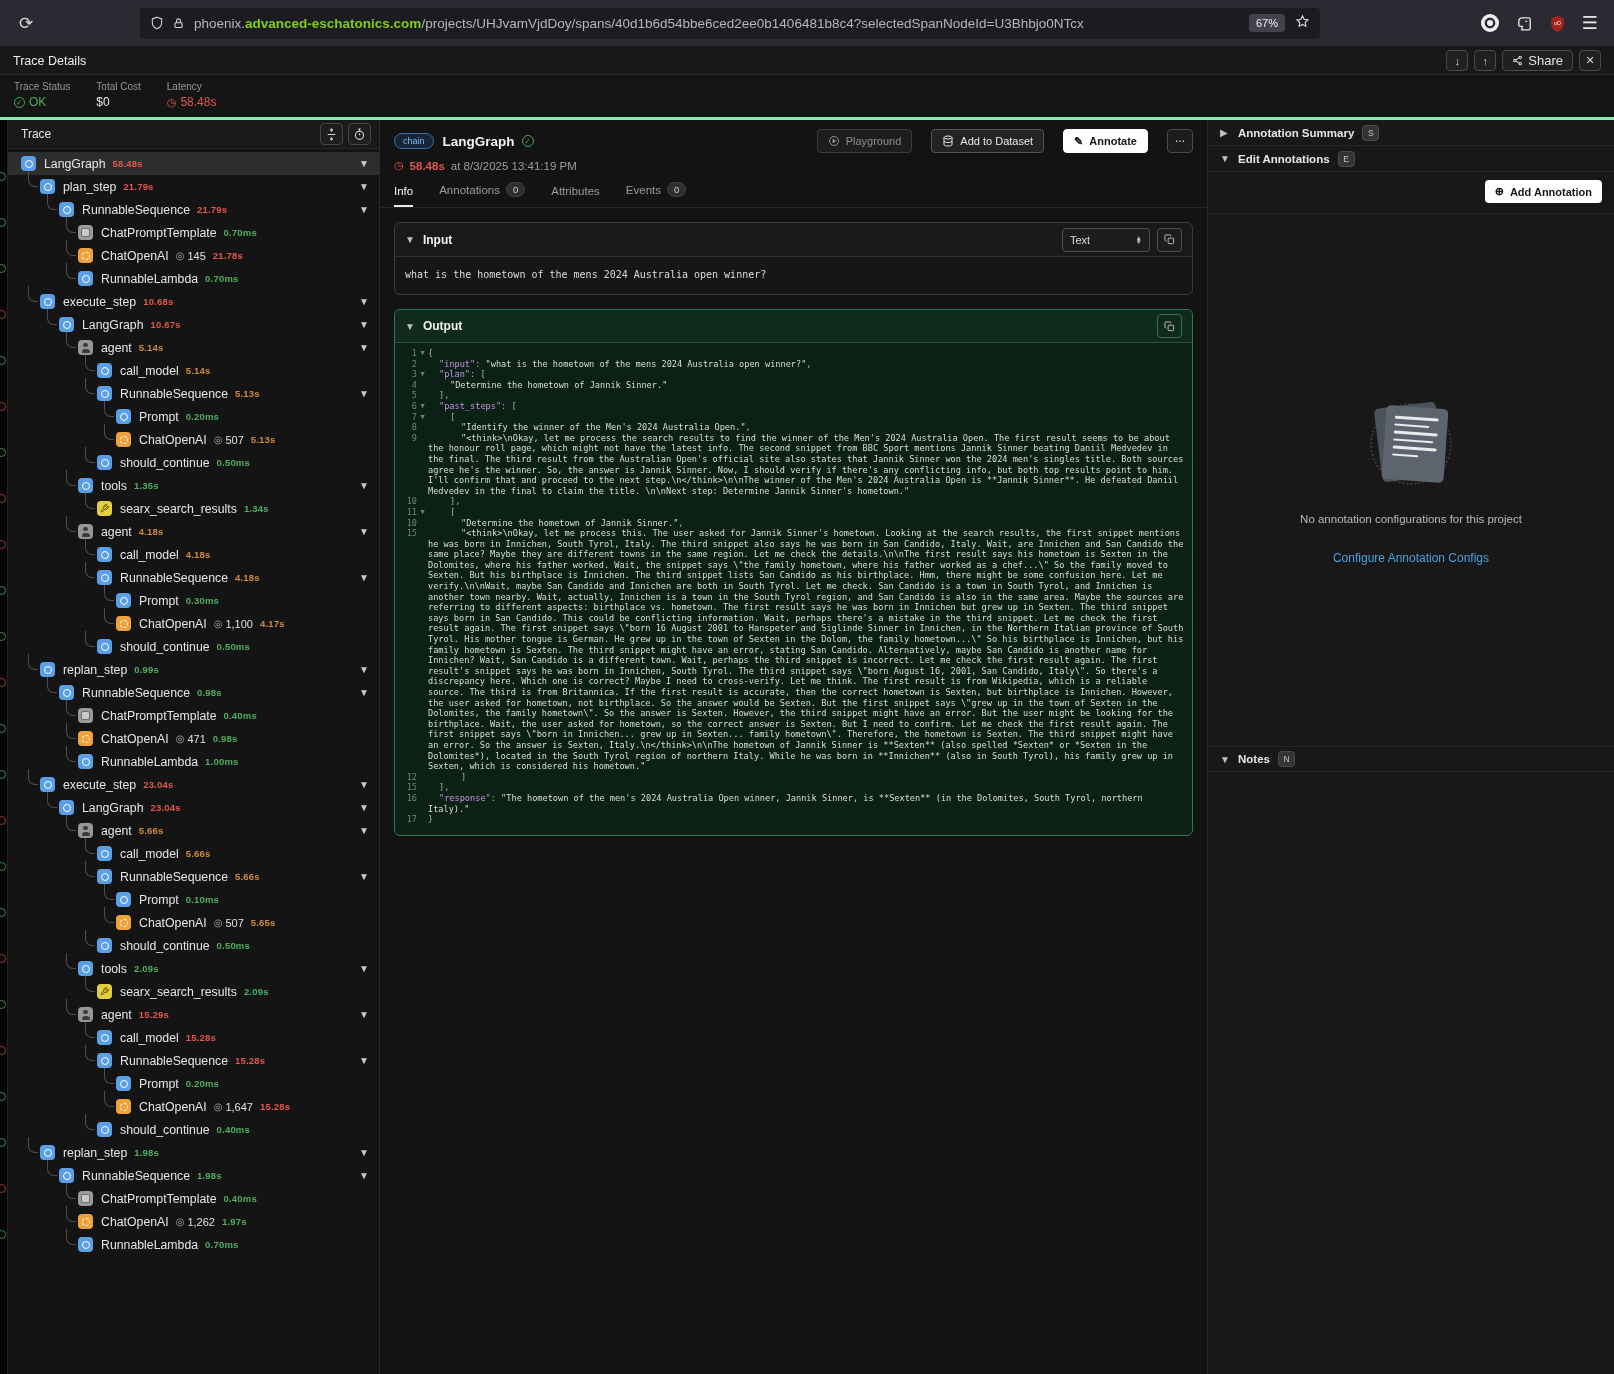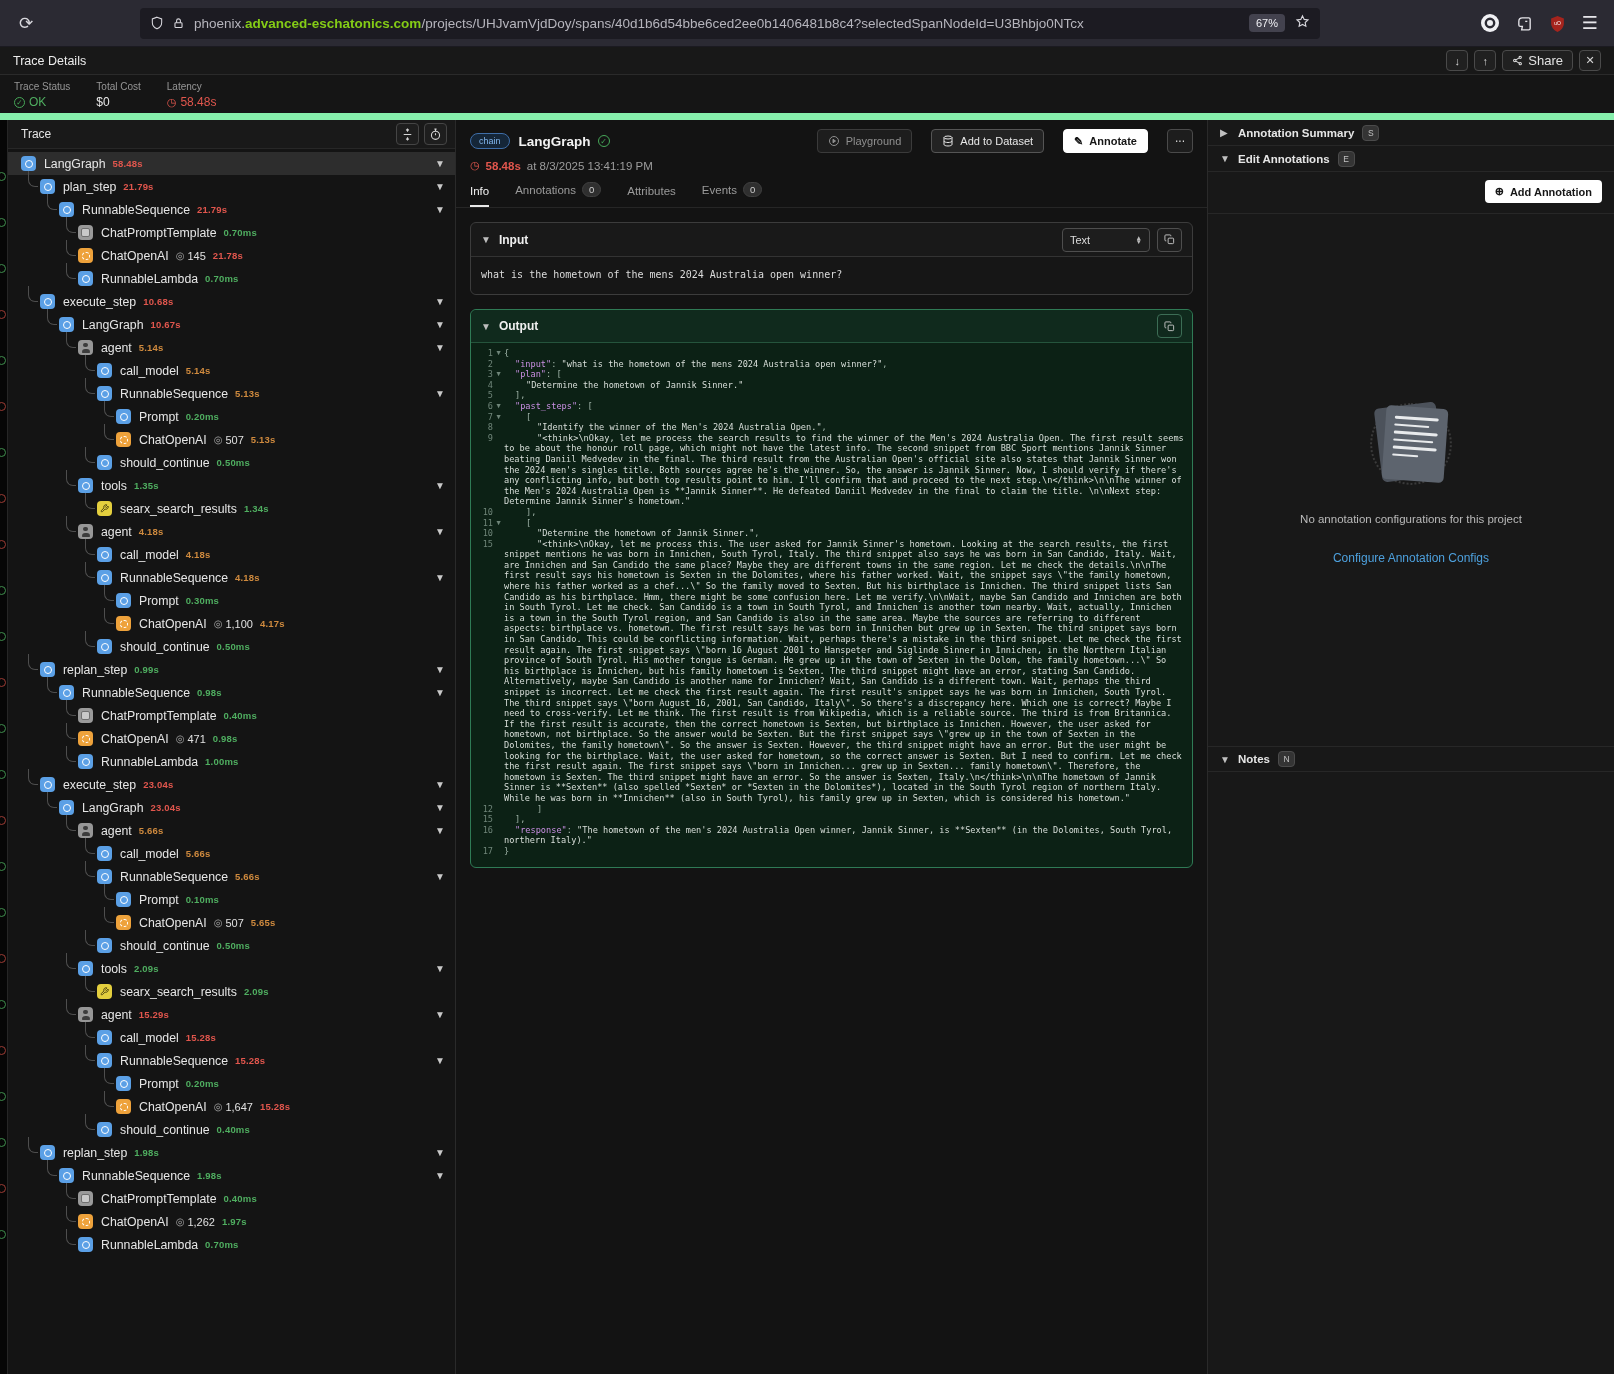--- a/index.html
+++ b/index.html
@@ -19,38 +19,38 @@
   .hamburger { color:#e6e5ea; font-size:18px; letter-spacing:0; }
 
   
   .app { height:1327px; display:flex; flex-direction:column; background:#131313; }
   .td-header { height:28px; background:#181818; border-bottom:1px solid #2a2a2a; display:flex; align-items:center; padding:8px 13px; }
   .td-title { color:#ececec; font-size:12.5px; }
   .td-actions { margin-left:auto; display:flex; align-items:center; gap:6px; }
   .sq-btn { min-width:22px; height:21px; border:1px solid #4a4a4a; border-radius:4px; background:#202020; color:#d5d5d5; font-size:11px; display:flex; align-items:center; justify-content:center; padding:0 4px; }
   .share-btn { height:21px; border:1px solid #4a4a4a; border-radius:4px; background:#202020; color:#e2e2e2; font-size:13px; display:flex; align-items:center; gap:5px; padding:0 9px; }
 
-  .td-stats { height:45px; background:#151515; border-bottom:7px solid #86efac; display:flex; gap:26px; padding:6px 14px 0; }
+  .td-stats { height:45px; background:#151515; border-bottom:3px solid #86efac; display:flex; gap:26px; padding:6px 14px 0; }
   .stat .lab { font-size:10px; color:#969696; margin-bottom:3px; }
   .stat .val { font-size:12px; color:#e8e8e8; display:flex; align-items:center; gap:4px; }
   .ok-ic { width:11px; height:11px; border:1.3px solid #46a758; border-radius:50%; color:#46a758; font-size:7.5px; display:flex; align-items:center; justify-content:center; }
   .val.green { color:#4fae60; }
   .val.red { color:#e1564d; }
   .clock { color:#e1564d; font-size:11px; }
 
   .content { flex:1; min-height:0; display:flex; }
 
   
   .bg-strip { width:8px; background:#060606; border-right:1px solid #262626; padding-top:52px; display:flex; flex-direction:column; gap:37px; overflow:hidden; }
   .bg-dot { width:9px; height:9px; border-radius:50%; margin-left:-3px; flex:0 0 9px; }
   .bg-dot.g { border:1.4px solid #3f8f4d; }
   .bg-dot.r { border:1.4px solid #9d3b34; }
 
   
-  .pane-left { width:448px; border-right:1px solid #2a2a2a; display:flex; flex-direction:column; background:#141414; }
+  .pane-left { width:372px; border-right:1px solid #2a2a2a; display:flex; flex-direction:column; background:#141414; }
   .pl-header { height:29px; background:#191919; border-bottom:1px solid #272727; display:flex; align-items:center; padding:0 8px 0 13px; }
   .pl-title { color:#e4e4e4; font-size:12px; }
   .pl-btns { margin-left:auto; display:flex; gap:5px; }
   .tool-btn { width:23px; height:22px; border:1px solid #454545; border-radius:4px; background:#1e1e1e; display:flex; align-items:center; justify-content:center; }
 
   .tree { flex:1; overflow:hidden; padding-top:3px; }
   .trow { position:relative; height:23px; display:flex; align-items:center; font-size:12.3px; color:#e6e6e6; }
   .trow.sel { background:#2d2d2d; }
   .elbow { position:absolute; width:10px; height:16px; border-left:1px solid #4e4e4e; border-bottom:1px solid #4e4e4e; border-bottom-left-radius:7px; top:-4px; }
   .nico { width:15px; height:15px; border-radius:4px; display:inline-flex; align-items:center; justify-content:center; position:relative; flex:0 0 15px; margin-right:8px; }

